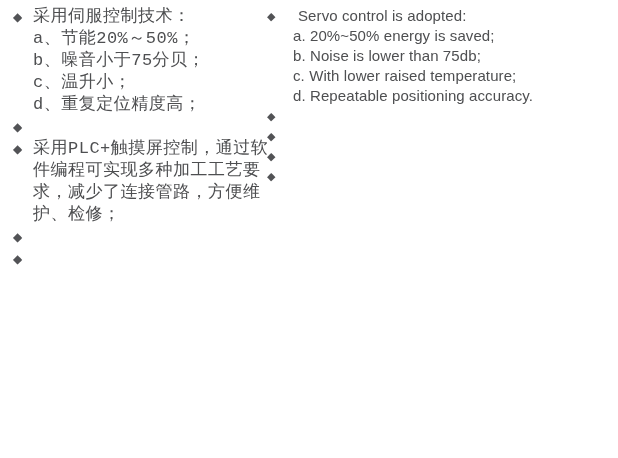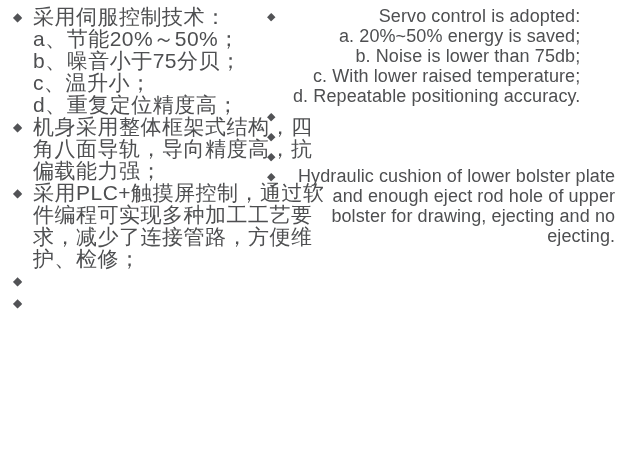--- a/index.html
+++ b/index.html
@@ -48,51 +48,48 @@
     line-height: 20px;
     padding-left: 1px;
     box-sizing: border-box;
   }
   .item-text {
     white-space: pre;
     color: #4e4f51;
     overflow: visible;
   }
   .col-left .item-text {
-    font-size: 21px;
+    font-size: 17px;
     line-height: 22px;
     letter-spacing: 0.5px;
+    font-family: Liberation Mono, monospace;
   }
   .col-right .item-text {
-    font-size: 18px;
+    font-size: 15px;
     line-height: 20px;
     text-indent: 5px;
     letter-spacing: 0.1px;
-    text-align: right;
   }
 </style>
 </head>
 <body>
 
 <div class="doc">
 
   <div class="col col-left">
     <div class="item">
       <span class="bullet">◆</span>
       <div class="item-text">采用伺服控制技术：
 a、节能20%～50%；
 b、噪音小于75分贝；
 c、温升小；
 d、重复定位精度高；</div>
     </div>
     <div class="item">
       <span class="bullet">◆</span>
-      <div class="item-text">机身采用整体框架式结构，四
-角八面导轨，导向精度高，抗
-偏载能力强；</div>
     </div>
     <div class="item">
       <span class="bullet">◆</span>
       <div class="item-text">采用PLC+触摸屏控制，通过软
 件编程可实现多种加工工艺要
 求，减少了连接管路，方便维
 护、检修；</div>
     </div>
     <div class="item">
       <span class="bullet">◆</span>
@@ -115,20 +112,16 @@
       <span class="bullet">◆</span>
     </div>
     <div class="item">
       <span class="bullet">◆</span>
     </div>
     <div class="item">
       <span class="bullet">◆</span>
     </div>
     <div class="item">
       <span class="bullet">◆</span>
-      <div class="item-text">Hydraulic cushion of lower bolster plate
-and enough eject rod hole of upper
-bolster for drawing, ejecting and no
-ejecting.</div>
     </div>
   </div>
 
 </div>
 
 </body></html>

